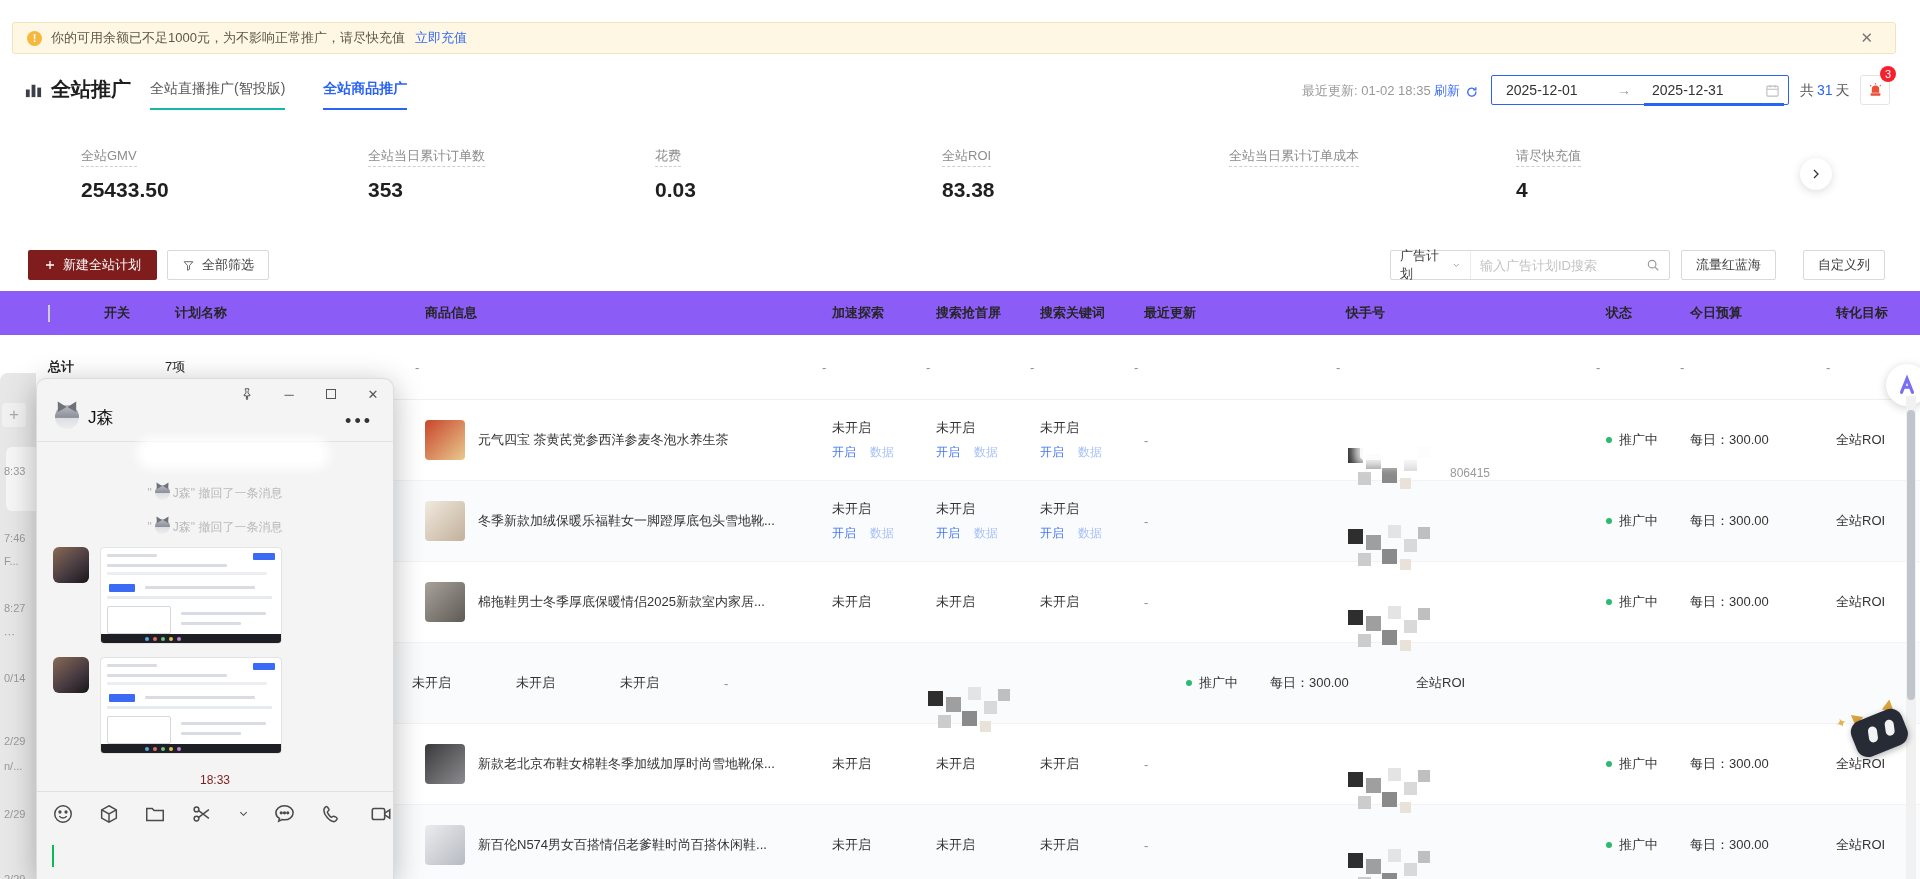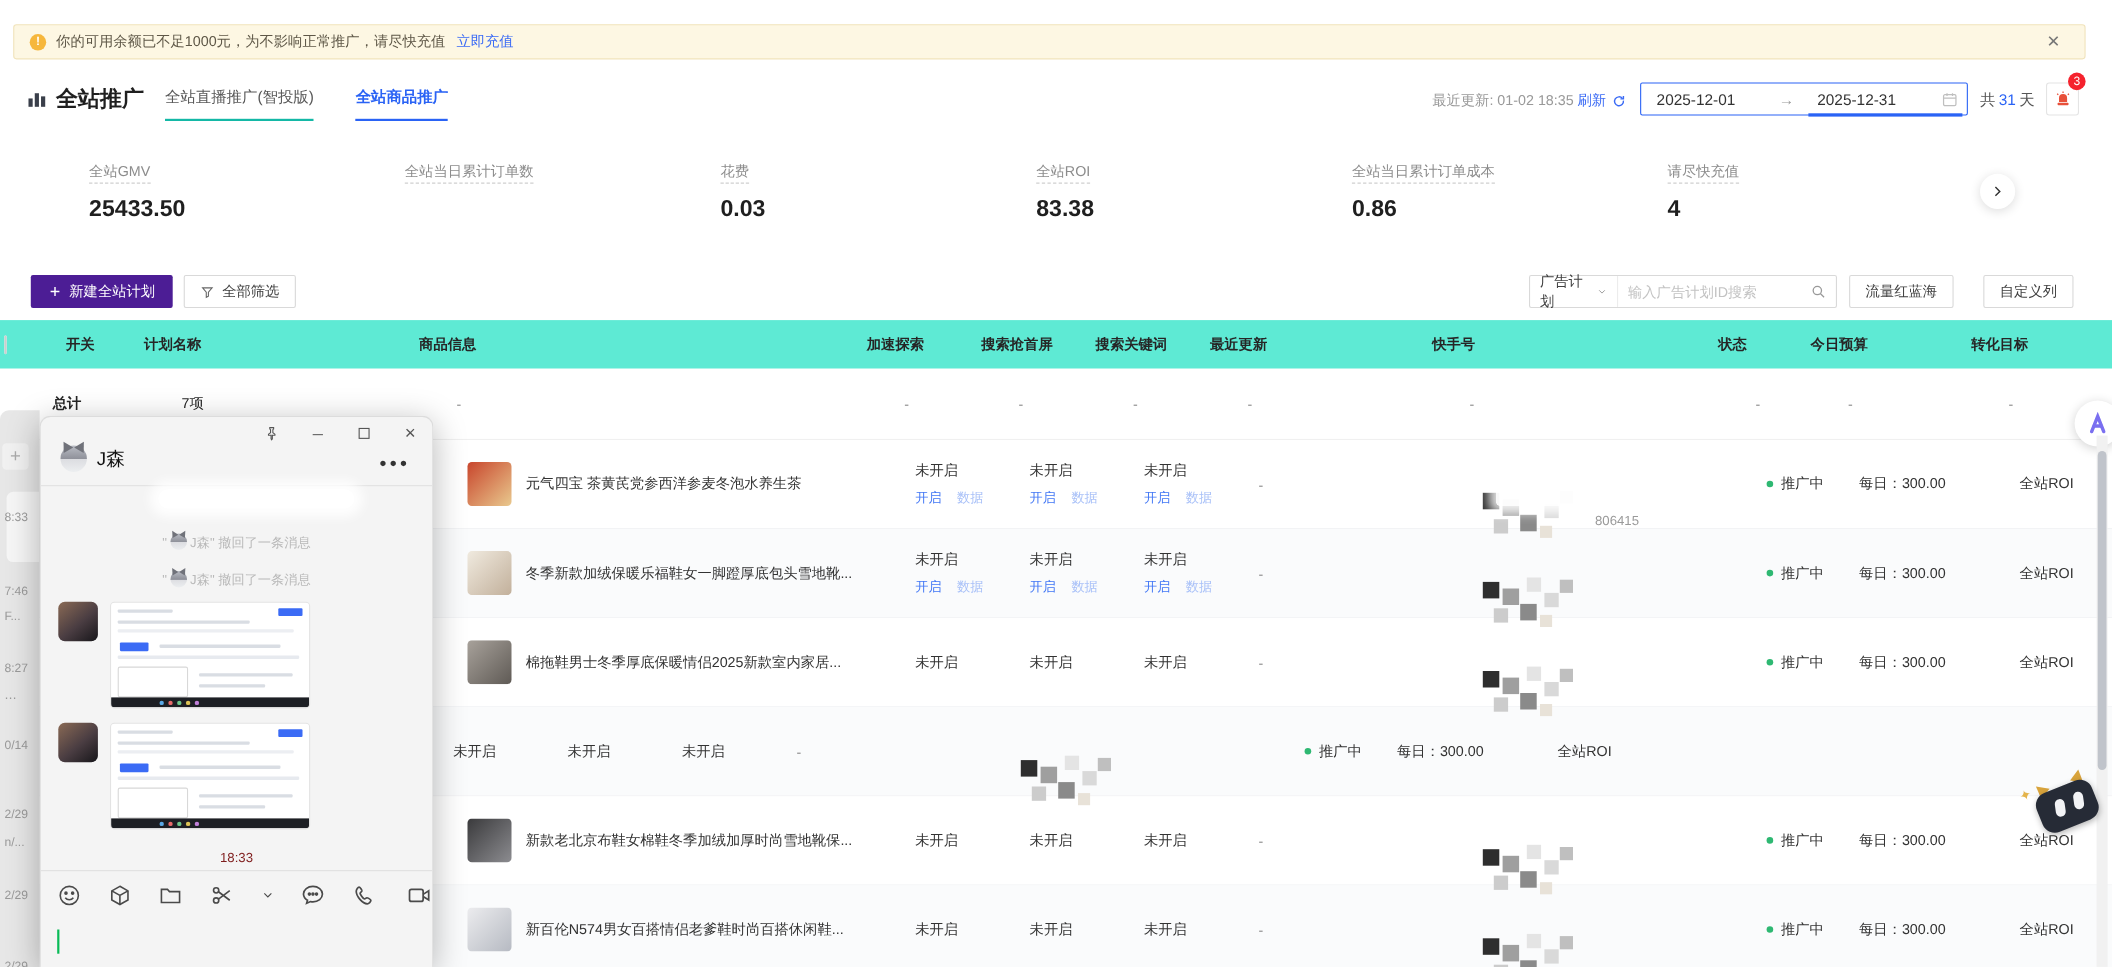--- a/index.html
+++ b/index.html
@@ -45,38 +45,38 @@
 .stat{width:287px}
 .stat-label{font-size:13px;color:#8c8c8c}
 .stat-label .dashed{border-bottom:1px dashed #cfcfcf;padding-bottom:3px}
 .stat-value{margin-top:13px;font-size:21px;color:#1f1f1f;font-weight:600}
 .stats-next{position:absolute;left:1800px;top:158px;width:32px;height:32px;border-radius:50%;
   background:#fff;box-shadow:0 2px 10px rgba(0,0,0,.14);display:flex;align-items:center;
   justify-content:center;cursor:pointer}
 
 
 .btn{height:30px;display:inline-flex;align-items:center;font-size:13px;border-radius:2px;cursor:pointer}
-.btn-primary{position:absolute;left:28px;top:250px;background:#4c1d95;color:#fff;padding:0 16px;gap:7px}
+.btn-primary{position:absolute;left:28px;top:250px;background:#7f1d1d;color:#fff;padding:0 16px;gap:7px}
 .btn-plain{border:1px solid #d9d9d9;background:#fff;color:#404040;padding:0 14px;gap:7px}
 .btn-filter{position:absolute;left:167px;top:250px}
 .search-group{position:absolute;left:1390px;top:250px;height:30px;display:flex;border:1px solid #d9d9d9;
   border-radius:2px;background:#fff}
 .sel{width:80px;border-right:1px solid #ececec;display:flex;align-items:center;padding:0 9px;
   font-size:13px;color:#404040;gap:7px;cursor:pointer}
 .inp-wrap{width:198px;display:flex;align-items:center;padding:0 9px;gap:6px}
 .inp-wrap input{border:none;outline:none;flex:1;font-size:13px;color:#333;min-width:0;
   font-family:inherit}
 .inp-wrap input::placeholder{color:#c3c3c3}
 .btn-traffic{position:absolute;left:1681px;top:250px}
 .btn-cols{position:absolute;left:1803px;top:250px}
 
 
 .table{position:absolute;left:0;top:291px;width:1920px}
-.thead{display:flex;height:44px;align-items:center;background:#5eead4;font-weight:600;
-  font-size:13px;color:#262626;}
+.thead{display:flex;height:44px;align-items:center;background:#8b5cf6;font-weight:600;
+  font-size:13px;color:#262626;padding-left:44px}
 .sumrow{display:flex;height:65px;align-items:center;border-bottom:1px solid #f0f0f0;
   font-size:13px;color:#262626;padding-left:44px}
 .sumrow .sum-label{width:106px;padding-left:4px;font-weight:600}
 .trow{display:flex;height:81px;align-items:center;border-bottom:1px solid #f2f3f5;font-size:13px;
   padding-left:44px;background:#fff}
 .trow.alt{background:#fafbfc}
 .cell{padding-left:10px;flex:none}
 .c-check{width:44px;padding-left:4px}
 .c-switch{width:62px;padding-left:16px}
 .c-name{width:252px;padding-left:25px}
@@ -234,32 +234,32 @@
   </span>
   <span class="badge">3</span>
 
   <div class="stats">
     <div class="stat">
       <div class="stat-label"><span class="dashed">全站GMV</span></div>
       <div class="stat-value">25433.50</div>
     </div>
     <div class="stat">
       <div class="stat-label"><span class="dashed">全站当日累计订单数</span></div>
+      <div class="stat-value">353</div>
     </div>
     <div class="stat">
       <div class="stat-label"><span class="dashed">花费</span></div>
       <div class="stat-value">0.03</div>
     </div>
     <div class="stat">
       <div class="stat-label"><span class="dashed">全站ROI</span></div>
       <div class="stat-value">83.38</div>
     </div>
     <div class="stat">
       <div class="stat-label"><span class="dashed">全站当日累计订单成本</span></div>
-      <div class="stat-value">0.86</div>
     </div>
     <div class="stat">
       <div class="stat-label"><span class="dashed">请尽快充值</span></div>
       <div class="stat-value">4</div>
     </div>
   </div>
   <div class="stats-next">
     <svg width="12" height="12" viewBox="0 0 24 24" fill="none" stroke="#333" stroke-width="2.6">
         <path d="M8 4l8 8-8 8"></path>
       </svg>

